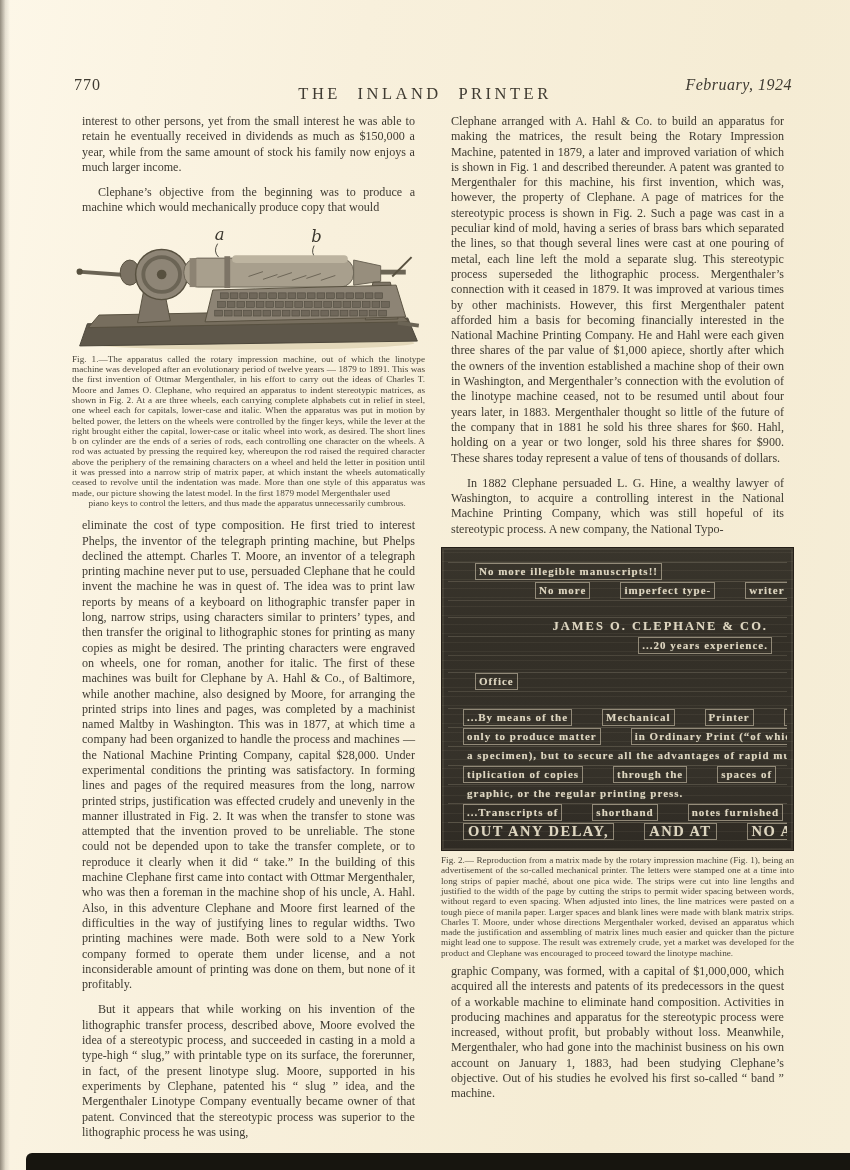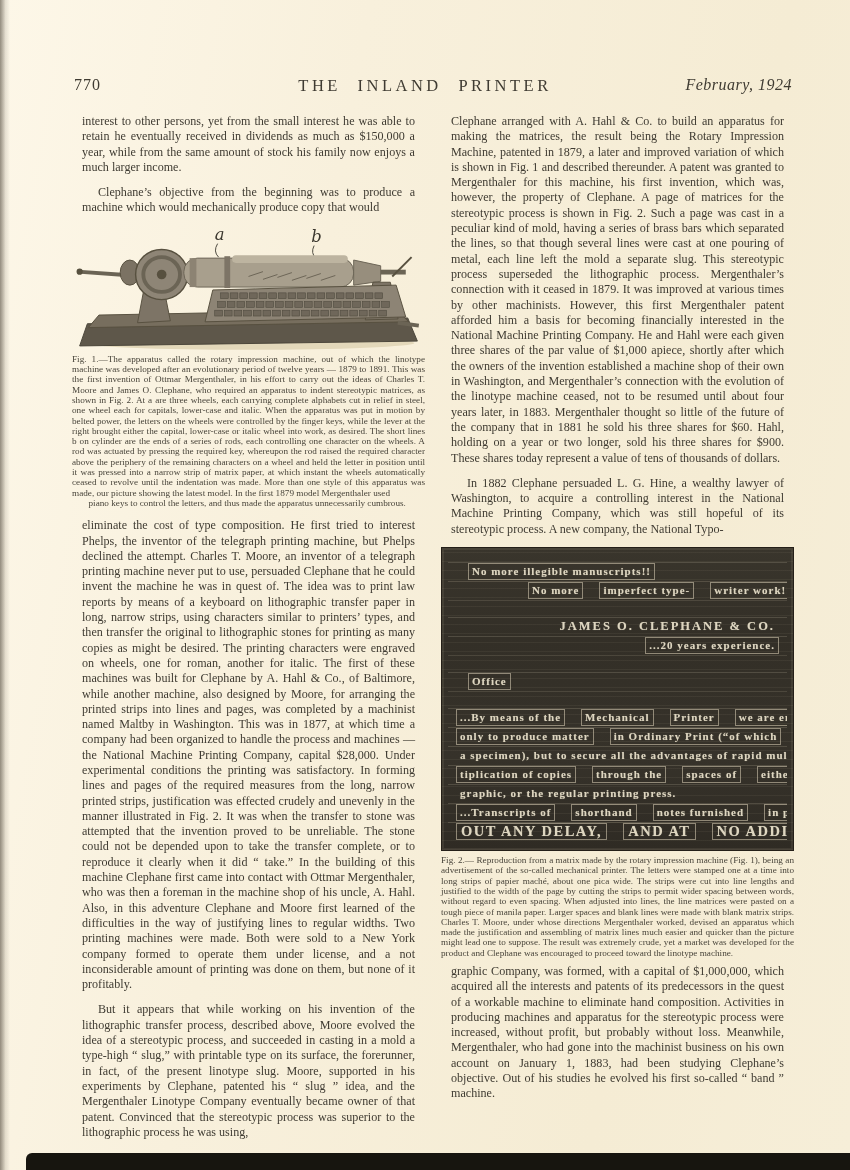--- a/index.html
+++ b/index.html
@@ -15,21 +15,21 @@
     position:absolute;left:0;top:0;bottom:0;width:10px;
     background:linear-gradient(90deg,rgba(60,52,40,.55),rgba(60,52,40,.12) 55%,rgba(60,52,40,0));
   }
   .bottom-scan-band{
     position:absolute;left:26px;right:0;bottom:0;height:17px;
     background:#17150f;border-top-left-radius:6px;
   }
   
   .hdr{position:absolute;top:76px;left:0;width:100%;height:22px;}
   .folio{position:absolute;left:74px;top:0;font-size:16px;letter-spacing:1px;}
-  .journal{position:absolute;left:0;width:100%;text-align:center;top:0;font-size:16.5px;letter-spacing:3.5px;word-spacing:9px;}
+  .journal{position:absolute;left:0;width:100%;text-align:center;top:8px;font-size:16.5px;letter-spacing:3.5px;word-spacing:9px;}
   .issue{position:absolute;right:58px;top:0;font-size:16px;font-style:italic;letter-spacing:.5px;}
   
   .columns{position:absolute;left:72px;top:104px;width:722px;display:flex;gap:16px;}
   .col{width:353px;font-size:12.1px;line-height:15.3px;text-align:justify;}
   .col p{margin:10px;}
   .indent{text-indent:16px;}
   
   .fig1{margin:5px 0 2px -2px;}
   .fig1 svg{display:block;}
   .caption{font-size:9.2px;line-height:10.3px;color:#49453b;text-align:justify;margin-top:2px;}
@@ -41,21 +41,21 @@
       repeating-linear-gradient(0deg, rgba(200,188,160,.07) 0 1px, rgba(0,0,0,0) 1px 9px),
       linear-gradient(180deg,#39352c,#332f27 30%,#36322a 70%,#2f2b24);
     border:1px solid #241f18;
     box-shadow:inset 0 0 0 2px rgba(205,193,165,.10);
     padding:14px 6px 9px 6px;
   }
   .ad-row{min-height:18px;line-height:17px;border-top:1px solid rgba(205,195,170,.20);
     color:#ded6c0;font-weight:bold;font-size:11px;letter-spacing:1px;white-space:nowrap;overflow:hidden;
     text-shadow:0 0 1px rgba(255,248,225,.35);}
   .ad-blank{min-height:16px;border-top:1px solid rgba(205,195,170,.16);}
-  .seg{display:inline-block;border:1px solid rgba(222,212,186,.55);padding:0 3px;margin:0 8px;line-height:15px;}
+  .seg{display:inline-block;border:1px solid rgba(222,212,186,.55);padding:0 3px;margin:0 15px;line-height:15px;}
   .seg.plain{border-color:transparent;}
   .r-left{padding-left:12px;}
   .r-ind{padding-left:72px;}
   .r-center{text-align:right;}
   .r-name{font-size:12.5px;letter-spacing:2px;}
   .r-big{font-size:14.5px;letter-spacing:1.5px;}
   .r-big .seg{padding:0 4px;}
 </style>
 </head>
 <body>

